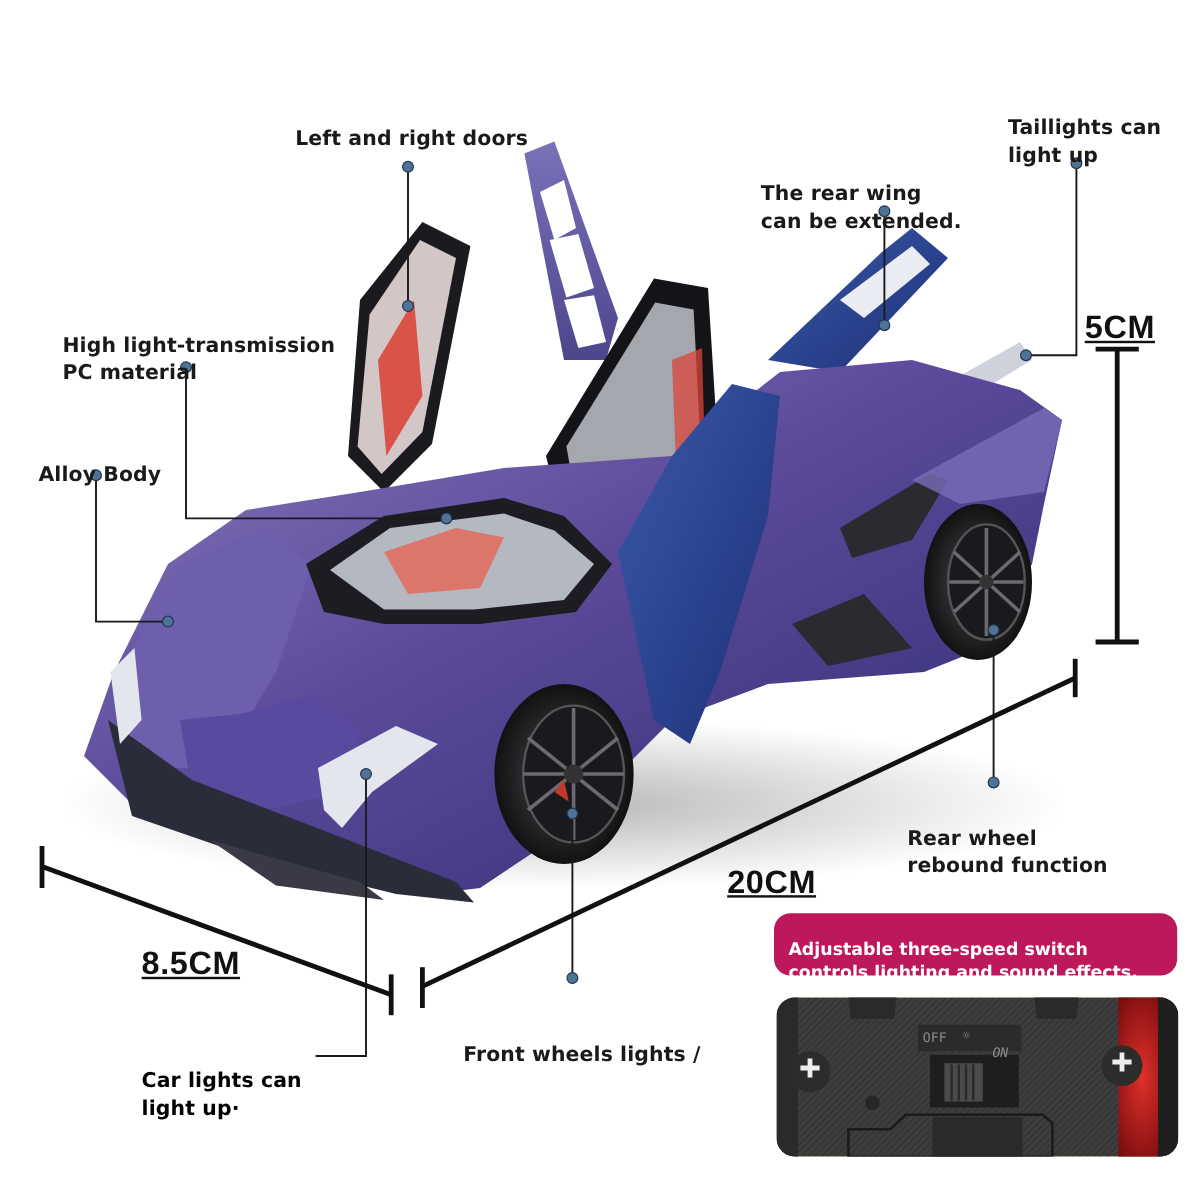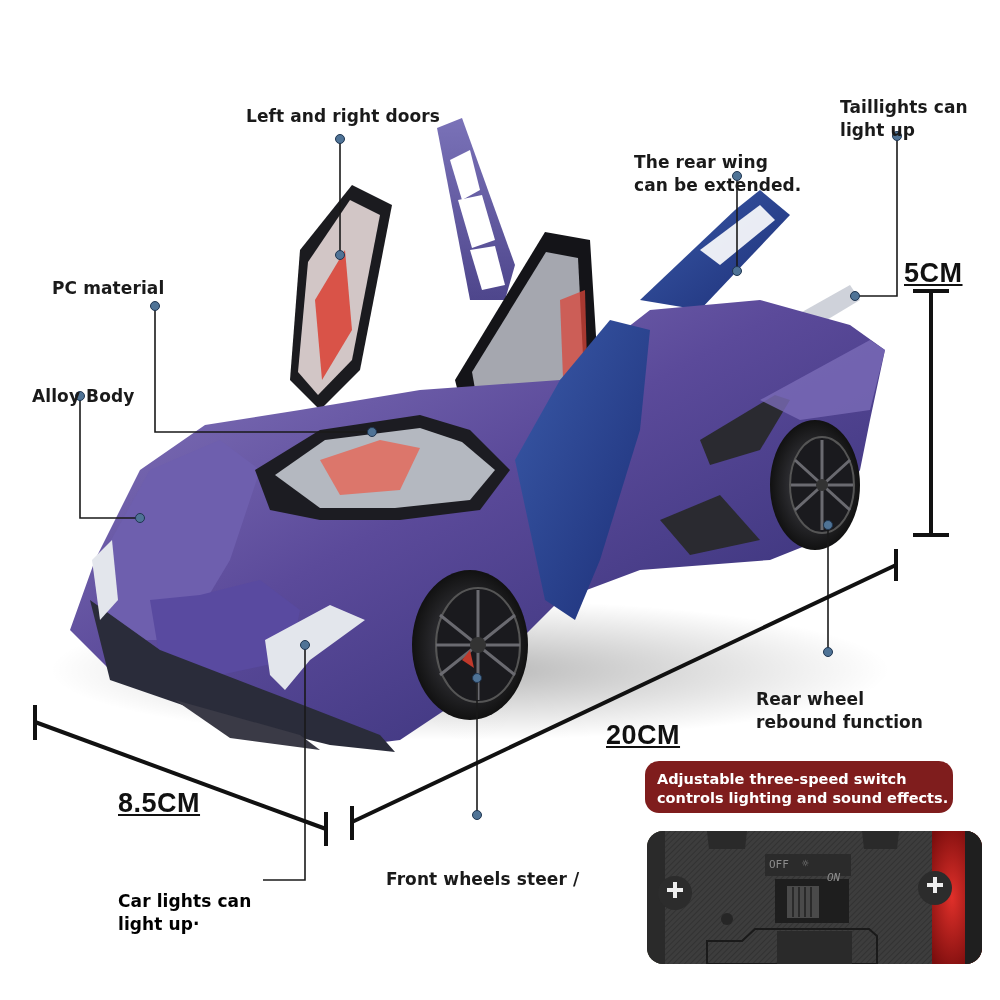--- a/index.html
+++ b/index.html
@@ -6,23 +6,23 @@
   body { width: 1000px; height: 1000px; position: relative; overflow: hidden;
          font-family: "DejaVu Sans", sans-serif; }
   #stage { position: absolute; left: 0; top: 0; width: 1000px; height: 1000px; }
   svg.layer { position: absolute; left: 0; top: 0; }
   .label { position: absolute; font-weight: bold; font-size: 17px; line-height: 23px;
            color: #1a1a1a; white-space: nowrap; letter-spacing: 0.1px; margin-top: 28px; }
   .label .ln { display: block; }
   .label.blue { color: #000000; }
   .dim { position: absolute; font-family: "Liberation Sans", sans-serif; font-weight: bold;
          font-size: 27px; color: #111; letter-spacing: 0.5px; text-decoration: underline; }
-  .panel-caption { position: absolute; left: 645px; top: 761px; width: 308px; height: 52px;
-                   background: #7f1d1d; border-radius: 14px; box-sizing: border-box;
-                   padding: 9px 12px; color: #fff; font-weight: bold; font-size: 14.5px;
+  .panel-caption { position: absolute; left: 645px; top: 761px; width: 336px; height: 52px;
+                   background: #be185d; border-radius: 14px; box-sizing: border-box;
+                   padding: 22px 12px; color: #fff; font-weight: bold; font-size: 14.5px;
                    line-height: 19px; }
   .panel-caption .ln { display: block; white-space: nowrap; }
   .inset { position: absolute; left: 647px; top: 831px; width: 335px; height: 133px;
            border-radius: 16px; overflow: hidden; background: #fef9c3; }
   .inset svg { position: absolute; left: 0; top: 0; }
   .sw-text { position: absolute; font-family: "DejaVu Sans Mono", monospace; font-size: 11px;
              color: #8c8c8c; }
   .model-text { position: absolute; font-family: "Liberation Sans", sans-serif; font-size: 17px;
                 color: #888; letter-spacing: 1px; }
 </style>
@@ -182,20 +182,21 @@
       <line x1="352" y1="806" x2="352" y2="840"></line>
       <line x1="896" y1="549" x2="896" y2="581"></line>
     </g>
   </svg>
 
   <div class="label" style="left:246px; top:77px;">
     <span class="ln">Left and right doors</span>
   </div>
 
   <div class="label" style="left:52px; top:249px;">
+    <span class="ln">High light-transmission</span>
     <span class="ln">PC material</span>
   </div>
 
   <div class="label" style="left:32px; top:357px;">
     <span class="ln">Alloy Body</span>
   </div>
 
   <div class="label" style="left:634px; top:123px;">
     <span class="ln">The rear wing</span>
     <span class="ln">can be extended.</span>
@@ -205,21 +206,21 @@
     <span class="ln">Taillights can</span>
     <span class="ln">light up</span>
   </div>
 
   <div class="label" style="left:756px; top:660px;">
     <span class="ln">Rear wheel</span>
     <span class="ln">rebound function</span>
   </div>
 
   <div class="label" style="left:386px; top:840px;">
-    <span class="ln">Front wheels steer /</span>
+    <span class="ln">Front wheels lights /</span>
   </div>
 
   <div class="label blue" style="left:118px; top:862px;">
     <span class="ln">Car lights can</span>
     <span class="ln">light up·</span>
   </div>
 
   <div class="dim" style="left:904px; top:258px;">5CM</div>
   <div class="dim" style="left:606px; top:720px;">20CM</div>
   <div class="dim" style="left:118px; top:788px;">8.5CM</div>

